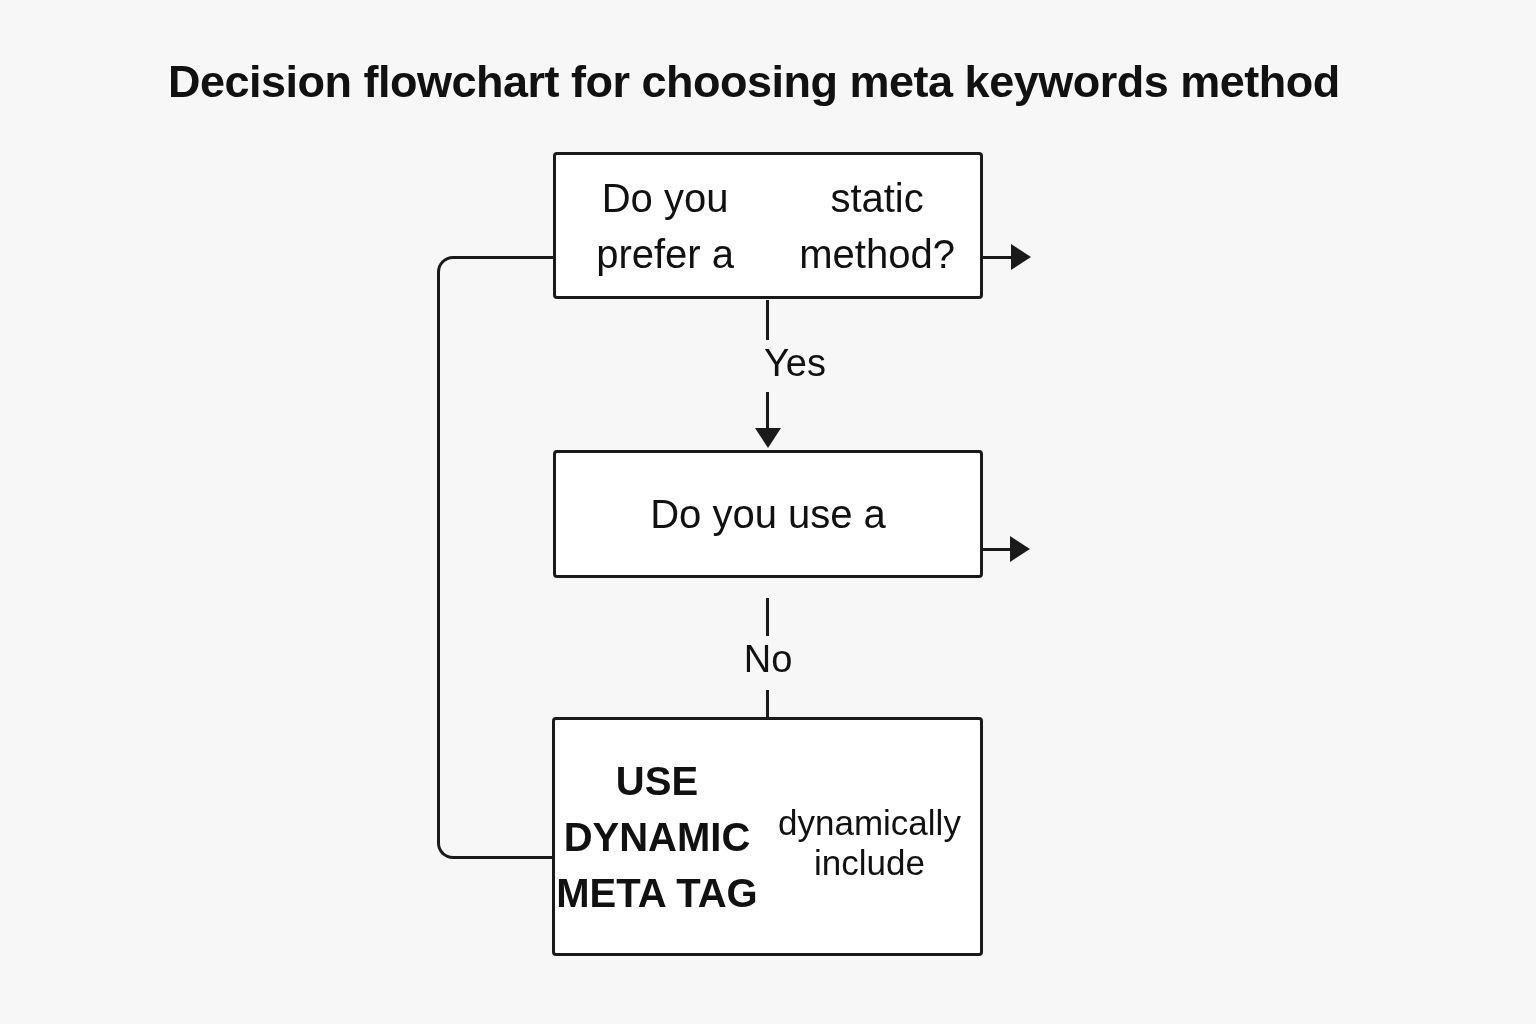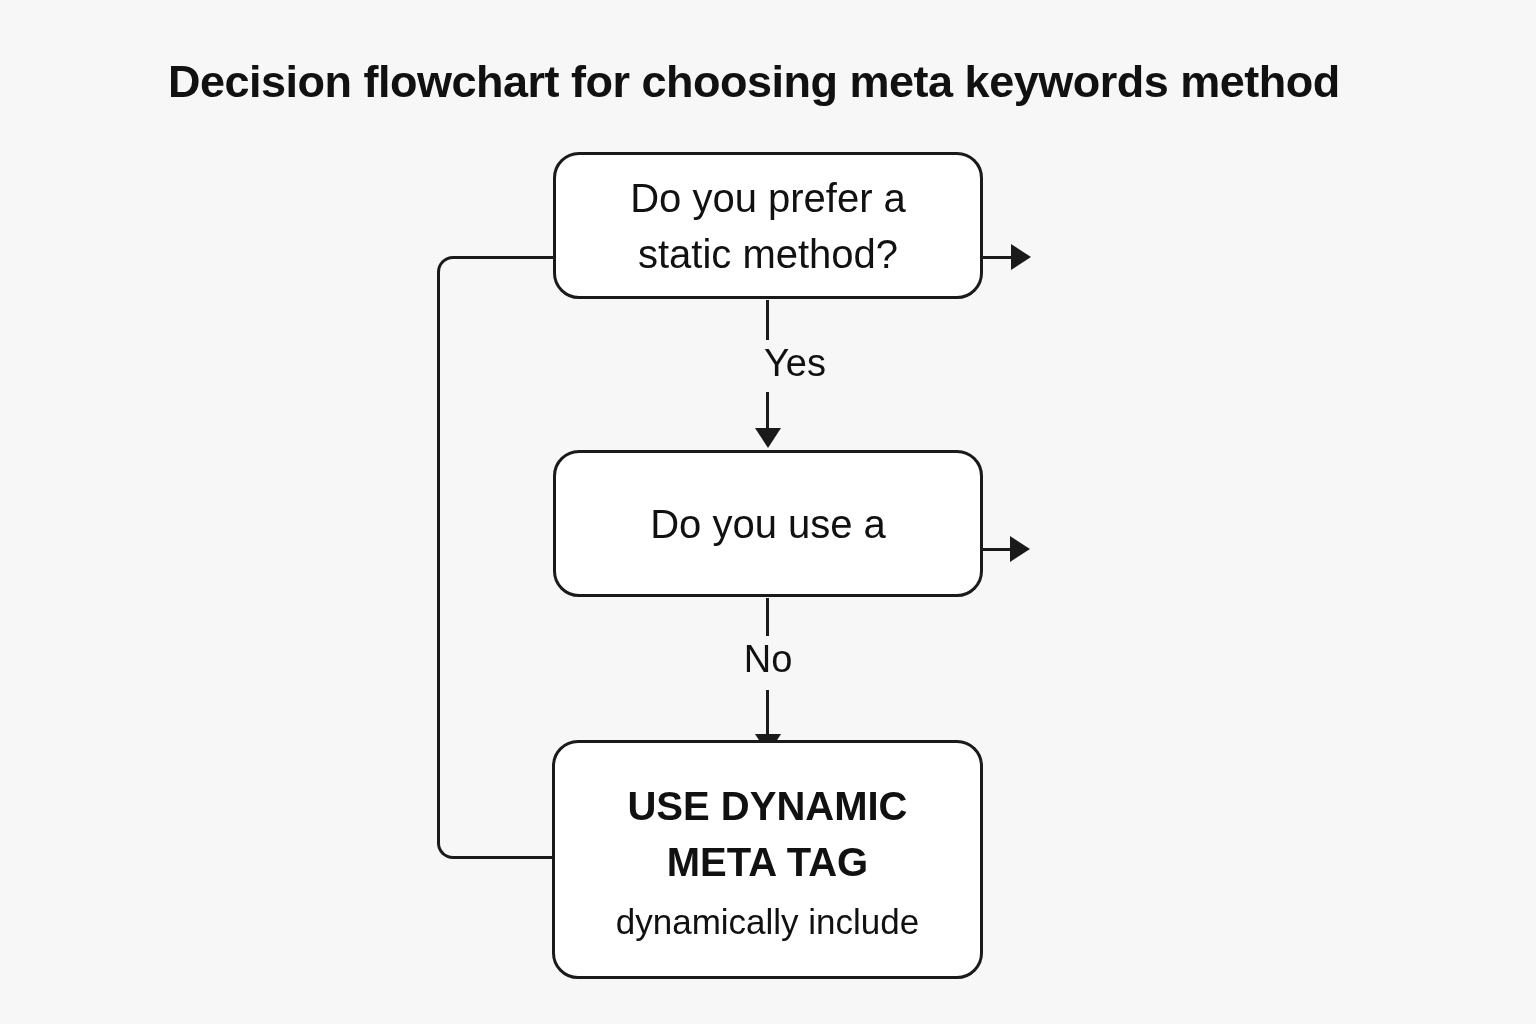--- a/index.html
+++ b/index.html
@@ -22,31 +22,31 @@
   .page-title{
     position:absolute;left:168px;top:56px;
     font-size:45px;font-weight:700;letter-spacing:-0.5px;
     color:var(--text);white-space:nowrap;
   }
 
   .node{
     position:absolute;
     background:var(--fill);
     border:3px solid var(--stroke);
-    border-radius:26px;
-    display:flex;flex-direction:column;
+    border-radius:4px;
+    display:flex;flex-direction:row;
     align-items:center;justify-content:center;
     text-align:center;
   }
   .node-q{font-size:40px;line-height:56px;font-weight:400;}
   .node-q1{left:553px;top:152px;width:430px;height:147px;}
-  .node-q2{left:553px;top:450px;width:430px;height:147px;}
+  .node-q2{left:553px;top:450px;width:430px;height:128px;}
   .node-static{left:1035px;top:209px;width:415px;height:144px;}
   .node-plugin{left:1033px;top:508px;width:414px;height:139px;}
-  .node-dynamic{left:552px;top:740px;width:431px;height:239px;}
+  .node-dynamic{left:552px;top:717px;width:431px;height:239px;}
 
   .result-title{font-size:31px;font-weight:700;letter-spacing:-0.5px;line-height:52px;}
   .result-sub{font-size:34px;font-weight:400;line-height:52px;}
   .dyn-title{font-size:40px;font-weight:700;line-height:56px;}
   .dyn-sub{font-size:35px;font-weight:400;line-height:40px;margin-top:12px;}
 
   .line{position:absolute;background:var(--stroke);}
   .edge-label{
     position:absolute;font-size:38px;color:var(--text);
     text-align:center;white-space:nowrap;

